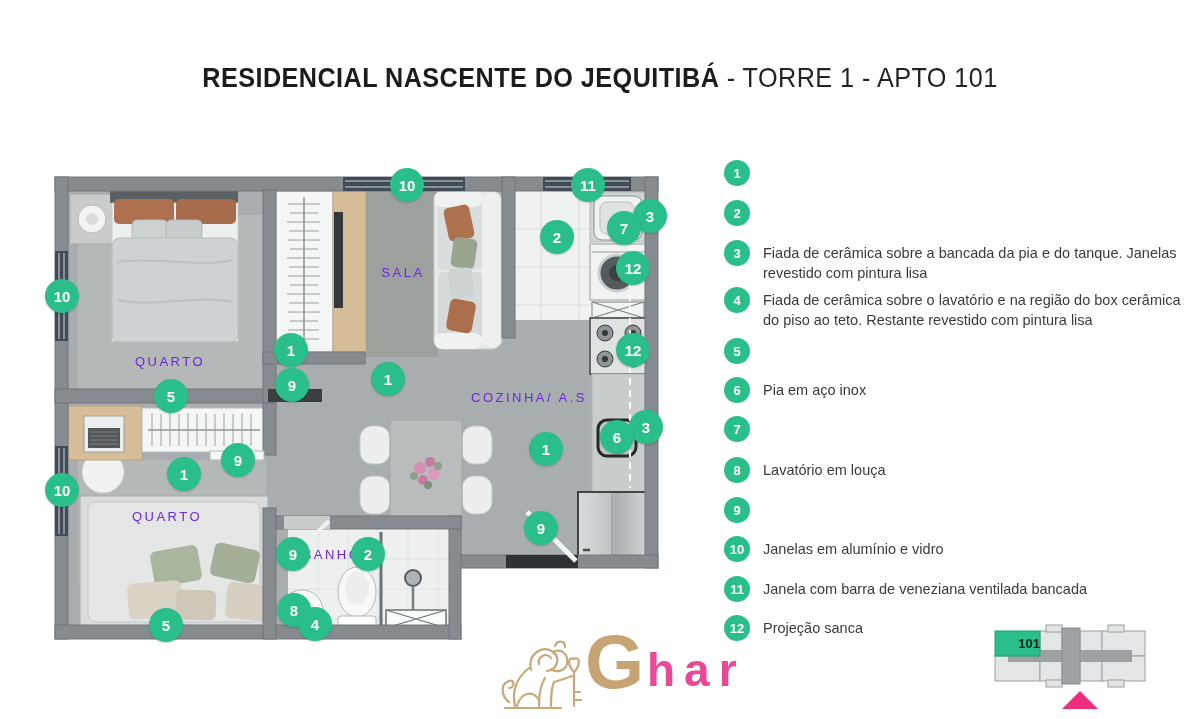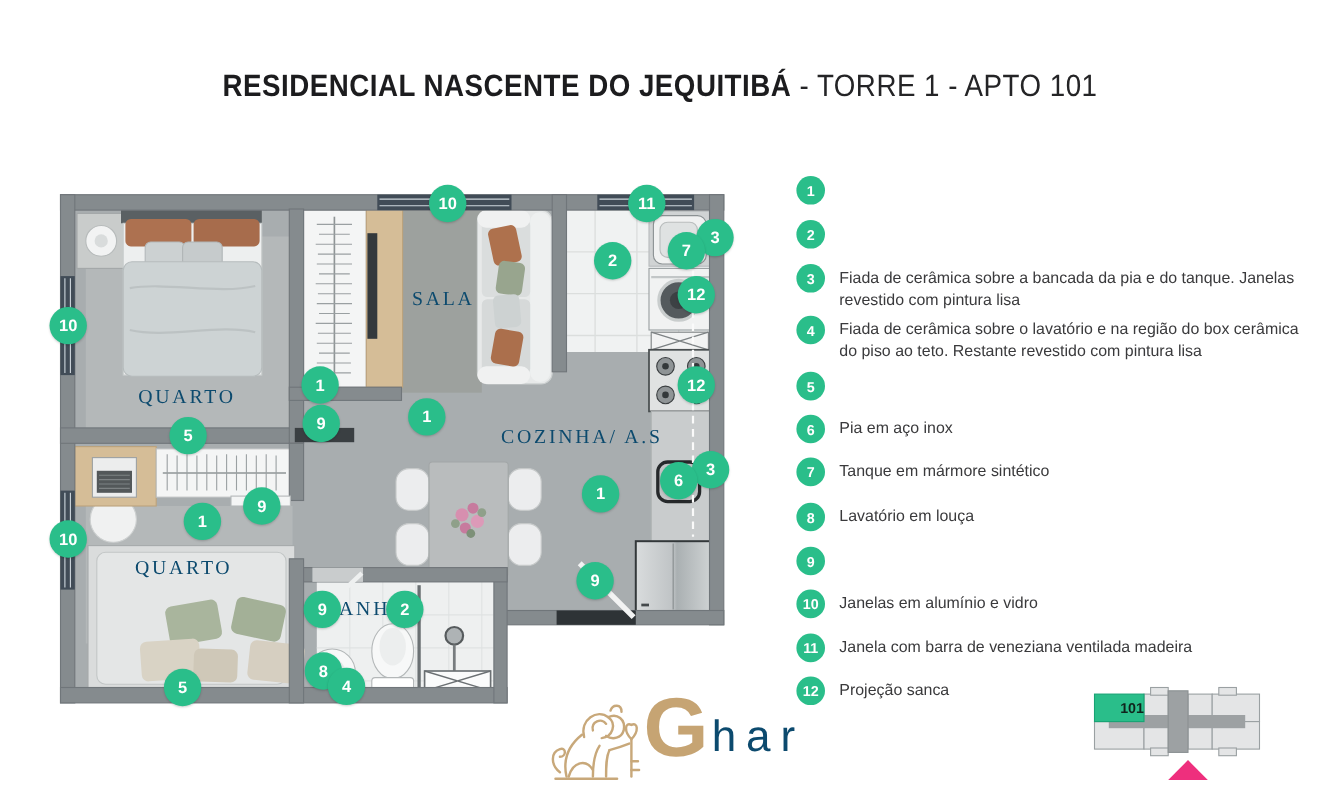--- a/index.html
+++ b/index.html
@@ -13,21 +13,21 @@
     font-size:28px;color:#1c1c1e;letter-spacing:.5px;white-space:nowrap;
     transform:scaleX(.9);}
   .title .bold{font-weight:800;}
   .title .light{font-weight:400;color:#242426;}
 
   
   #plan-svg{position:absolute;left:0;top:0;}
 
   
   .room-label{position:absolute;transform:translate(-50%,-50%);
-    font-size:18px;font-weight:500;letter-spacing:2.5px;color:#0c4a6e;white-space:nowrap;font-family:Liberation Serif, serif;}
+    font-size:13px;font-weight:500;letter-spacing:2.5px;color:#6d28d9;white-space:nowrap;}
 
   
   .pm{position:absolute;width:34px;height:34px;border-radius:50%;
     background:var(--accent);color:#fff;font-weight:700;font-size:15px;
     display:flex;align-items:center;justify-content:center;
     box-shadow:0 1px 2px rgba(0,0,0,.18);}
 
   
   .legend-row{position:absolute;left:724px;display:flex;align-items:flex-start;gap:13px;}
   .legend-bullet{flex:0 0 26px;width:26px;height:26px;border-radius:50%;
@@ -36,22 +36,22 @@
   .legend-text{width:418px;font-size:14.5px;line-height:20px;color:#3a3a3c;padding-top:3px;}
 
   
   .keyplan-unit-label{position:absolute;left:995px;top:631px;width:45px;height:25px;
     line-height:25px;text-align:right;font-size:13px;font-weight:700;color:#10241c;}
 
   
   .logo{position:absolute;left:497px;top:616px;width:255px;height:100px;}
   .logo-g{position:absolute;left:88px;top:0px;font-size:76px;font-weight:600;
     color:#c6a473;line-height:92px;}
-  .logo-rest{position:absolute;left:150px;top:24px;font-size:40px;font-weight:400;
-    color:#0c4a6e;letter-spacing:9px;line-height:60px;}
+  .logo-rest{position:absolute;left:150px;top:24px;font-size:46px;font-weight:700;
+    color:#ec4899;letter-spacing:9px;line-height:60px;}
 </style>
 </head>
 <body>
 
 <div id="stage">
 
   <h1 class="title"><span class="bold">RESIDENCIAL NASCENTE DO JEQUITIBÁ</span><span class="light"> - TORRE 1 - APTO 101</span></h1>
 
   <svg id="plan-svg" width="1200" height="719" viewBox="0 0 1200 719">
     <defs>
@@ -350,36 +350,35 @@
       </div>
     <div class="legend-row" style="top:338px;">
         <div class="legend-bullet">5</div>
       </div>
     <div class="legend-row" style="top:377px;">
         <div class="legend-bullet">6</div>
         <div class="legend-text">Pia em aço inox</div>
       </div>
     <div class="legend-row" style="top:416px;">
         <div class="legend-bullet">7</div>
-        <div class="legend-text">Tanque em mármore sintético</div>
       </div>
     <div class="legend-row" style="top:457px;">
         <div class="legend-bullet">8</div>
         <div class="legend-text">Lavatório em louça</div>
       </div>
     <div class="legend-row" style="top:497px;">
         <div class="legend-bullet">9</div>
       </div>
     <div class="legend-row" style="top:536px;">
         <div class="legend-bullet">10</div>
         <div class="legend-text">Janelas em alumínio e vidro</div>
       </div>
     <div class="legend-row" style="top:576px;">
         <div class="legend-bullet">11</div>
-        <div class="legend-text">Janela com barra de veneziana ventilada madeira</div>
+        <div class="legend-text">Janela com barra de veneziana ventilada bancada</div>
       </div>
     <div class="legend-row" style="top:615px;">
         <div class="legend-bullet">12</div>
         <div class="legend-text">Projeção sanca</div>
       </div>
   </div>
 
   <div class="keyplan-unit-label">101</div>
 
   <div class="logo">

